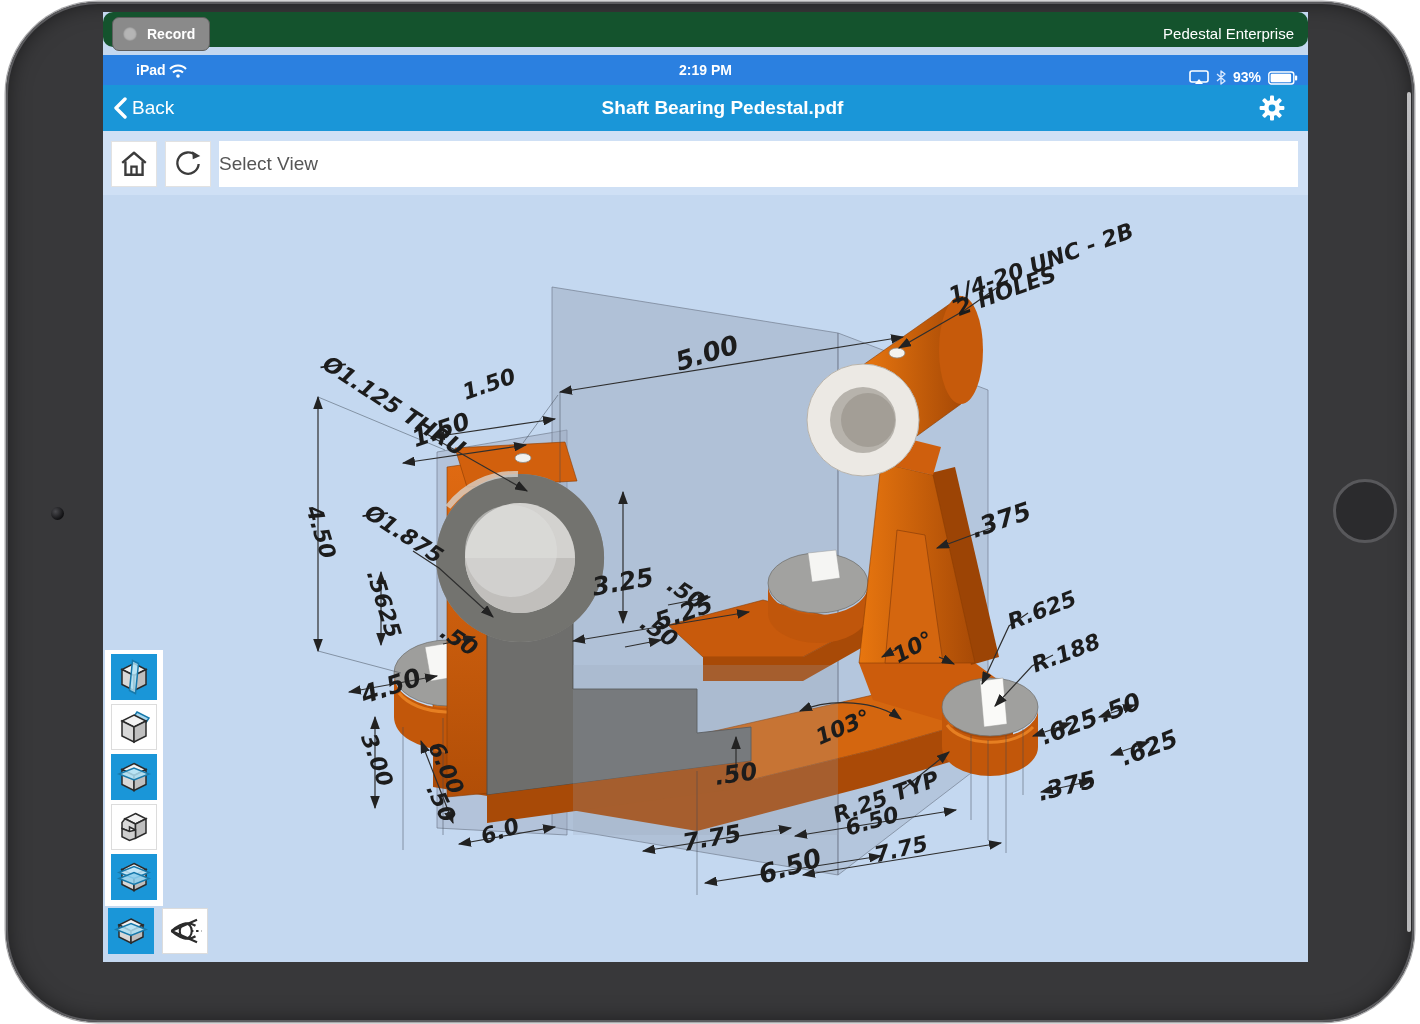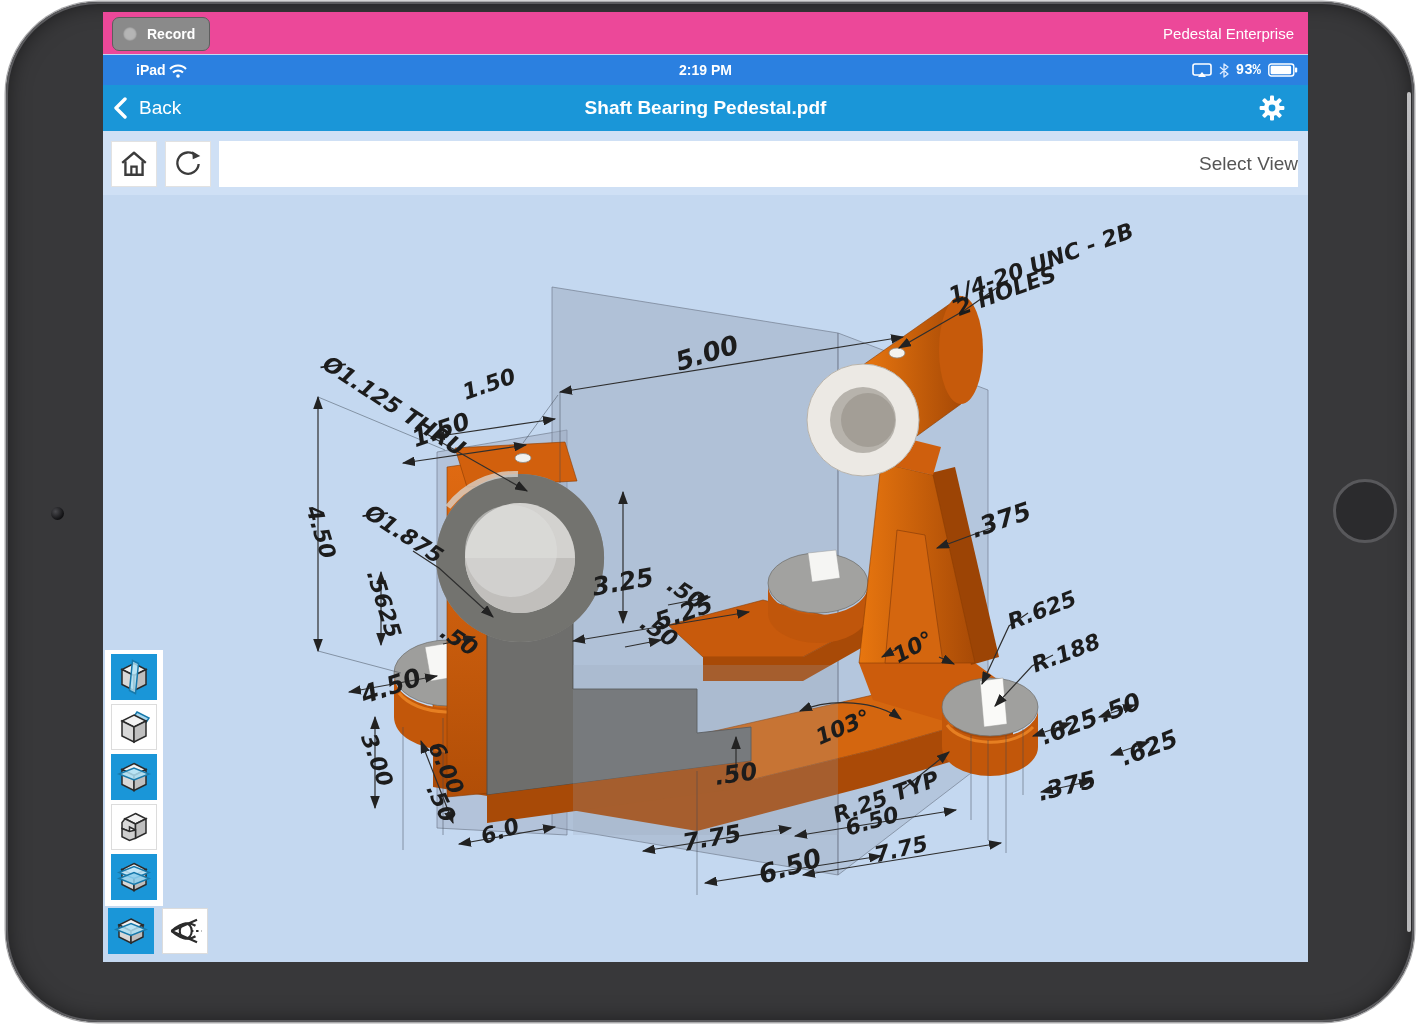--- a/index.html
+++ b/index.html
@@ -9,44 +9,44 @@
     background:#38383a;box-shadow:inset 0 0 0 2px #5b5b5e, inset 0 0 22px rgba(0,0,0,.55), 0 0 0 1.5px #a9a9ab;}
   .device .edge-right{position:absolute;right:3px;top:90px;bottom:90px;width:4px;border-radius:3px;
     background:linear-gradient(180deg,#d9d9db,#9b9b9d 50%,#d0d0d2);opacity:.85;}
   .camera{position:absolute;left:45px;top:505px;width:13px;height:13px;border-radius:50%;
     background:radial-gradient(circle at 35% 35%, #4a4a4e, #101012 70%);}
   .home-btn{position:absolute;left:1327px;top:477px;width:64px;height:64px;border-radius:50%;
     background:#2b2b2d;border:3px solid #58585b;box-sizing:border-box;}
   
   .screen{position:absolute;left:97px;top:10px;width:1205px;height:950px;background:#c4d8f0;overflow:hidden;}
   
-  .record-bar{position:absolute;left:0;top:0;width:100%;height:42px;background:#ec4899;}
+  .record-bar{position:absolute;left:0;top:0;width:100%;height:35px;background:#14532d;border-radius:10px;}
   .record-btn{position:absolute;left:9px;top:5px;height:32px;padding:0 14px 0 34px;background:#8a8a8a;
     border:1px solid #5e5e5e;border-radius:7px;color:#fff;font-size:14px;font-weight:bold;line-height:32px;}
   .record-dot{position:absolute;left:10px;top:9px;width:14px;height:14px;border-radius:50%;
     background:#b5b5b5;box-shadow:inset 0 0 2px #666;}
   .device-name{position:absolute;right:14px;top:0;height:43px;line-height:43px;color:#fff;font-size:15px;}
   
   .status-bar{position:absolute;left:0;top:43px;width:100%;height:30px;background:#2b80e0;color:#fff;font-size:14px;}
   .st-left{position:absolute;left:10px;top:0;line-height:30px;font-weight:600;margin-left:23px;}
   .st-time{position:absolute;left:0;width:100%;text-align:center;line-height:30px;font-weight:bold;}
-  .st-right{position:absolute;right:10px;top:0;height:30px;display:flex;align-items:center;gap:7px;font-weight:600;font-family:Liberation Mono, monospace;}
+  .st-right{position:absolute;right:10px;top:0;height:30px;display:flex;align-items:flex-end;gap:7px;font-weight:600;}
   .wifi-svg,.bt-svg,.air-svg,.batt-svg{display:inline-block;vertical-align:middle;}
   
   .nav-bar{position:absolute;left:0;top:73px;width:100%;height:46px;background:#1a96d8;color:#fff;}
-  .back{position:absolute;left:10px;top:0;height:46px;display:flex;align-items:center;gap:12px;
+  .back{position:absolute;left:10px;top:0;height:46px;display:flex;align-items:center;gap:5px;
     font-size:19px;color:#fff;cursor:pointer;}
-  .nav-title{position:absolute;left:0;width:100%;text-align:center;line-height:46px;font-size:19px;font-weight:bold;}
+  .nav-title{position:absolute;left:0;width:100%;text-align:center;line-height:46px;font-size:19px;font-weight:bold;padding-left:17px;}
   .gear{position:absolute;right:22px;top:9px;width:28px;height:28px;}
   
   .tool-band{position:absolute;left:0;top:119px;width:100%;height:64px;background:#cfe0f5;}
   .tool-btn{position:absolute;top:10px;width:46px;height:46px;background:#fff;border:1px solid #e2e2e2;
     box-sizing:border-box;display:flex;align-items:center;justify-content:center;}
   .select-view{position:absolute;left:116px;top:10px;width:1079px;height:46px;background:#fff;
-    text-align:right;line-height:46px;font-size:19px;color:#555;}
+    text-align:left;line-height:46px;font-size:19px;color:#555;}
   
   .draw-area{position:absolute;left:0;top:183px;width:1205px;height:767px;background:#c4d8f0;}
   .annotation{position:absolute;white-space:nowrap;color:#1c1c1c;font-family:"DejaVu Sans",sans-serif;
     font-style:italic;font-weight:600;transform:translate(-50%,-50%);}
   
   .side-strip{position:absolute;left:2px;top:455px;width:58px;height:256px;background:#fff;}
   .side-btn{position:absolute;width:46px;height:46px;box-sizing:border-box;display:flex;align-items:center;
     justify-content:center;background:#fff;border:1px solid #dcdcdc;}
   .side-btn.active{background:#1a96d8;border-color:#1a96d8;}
 </style>

